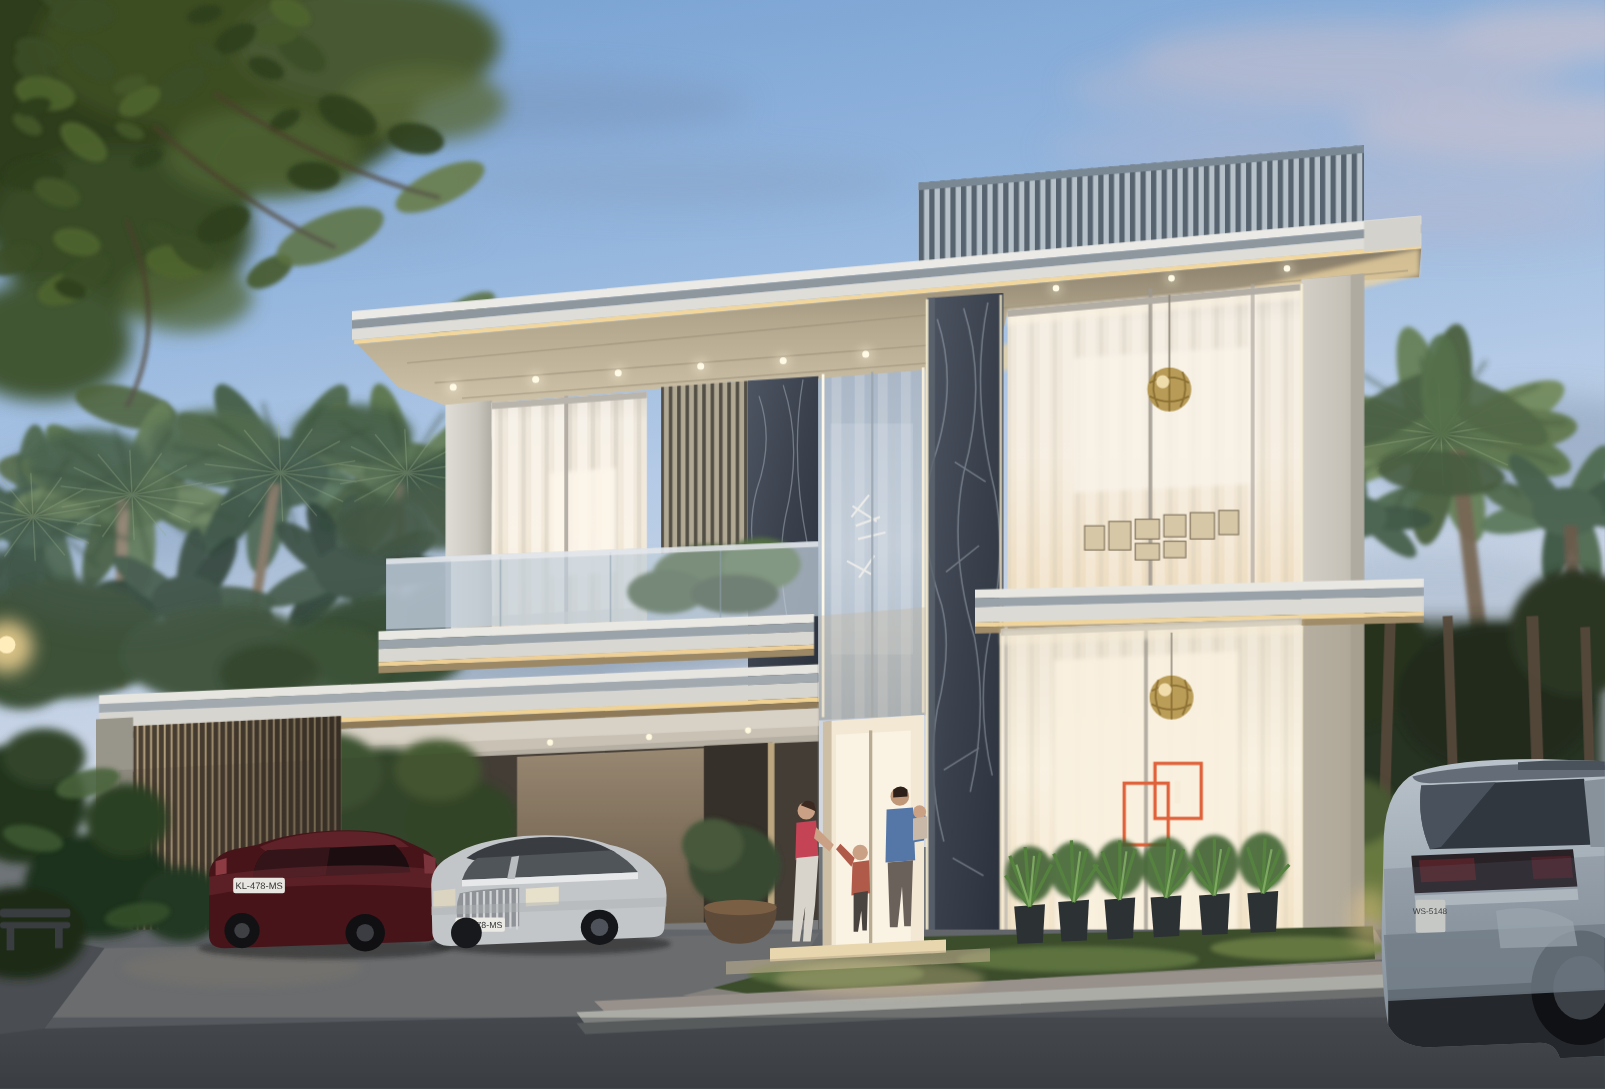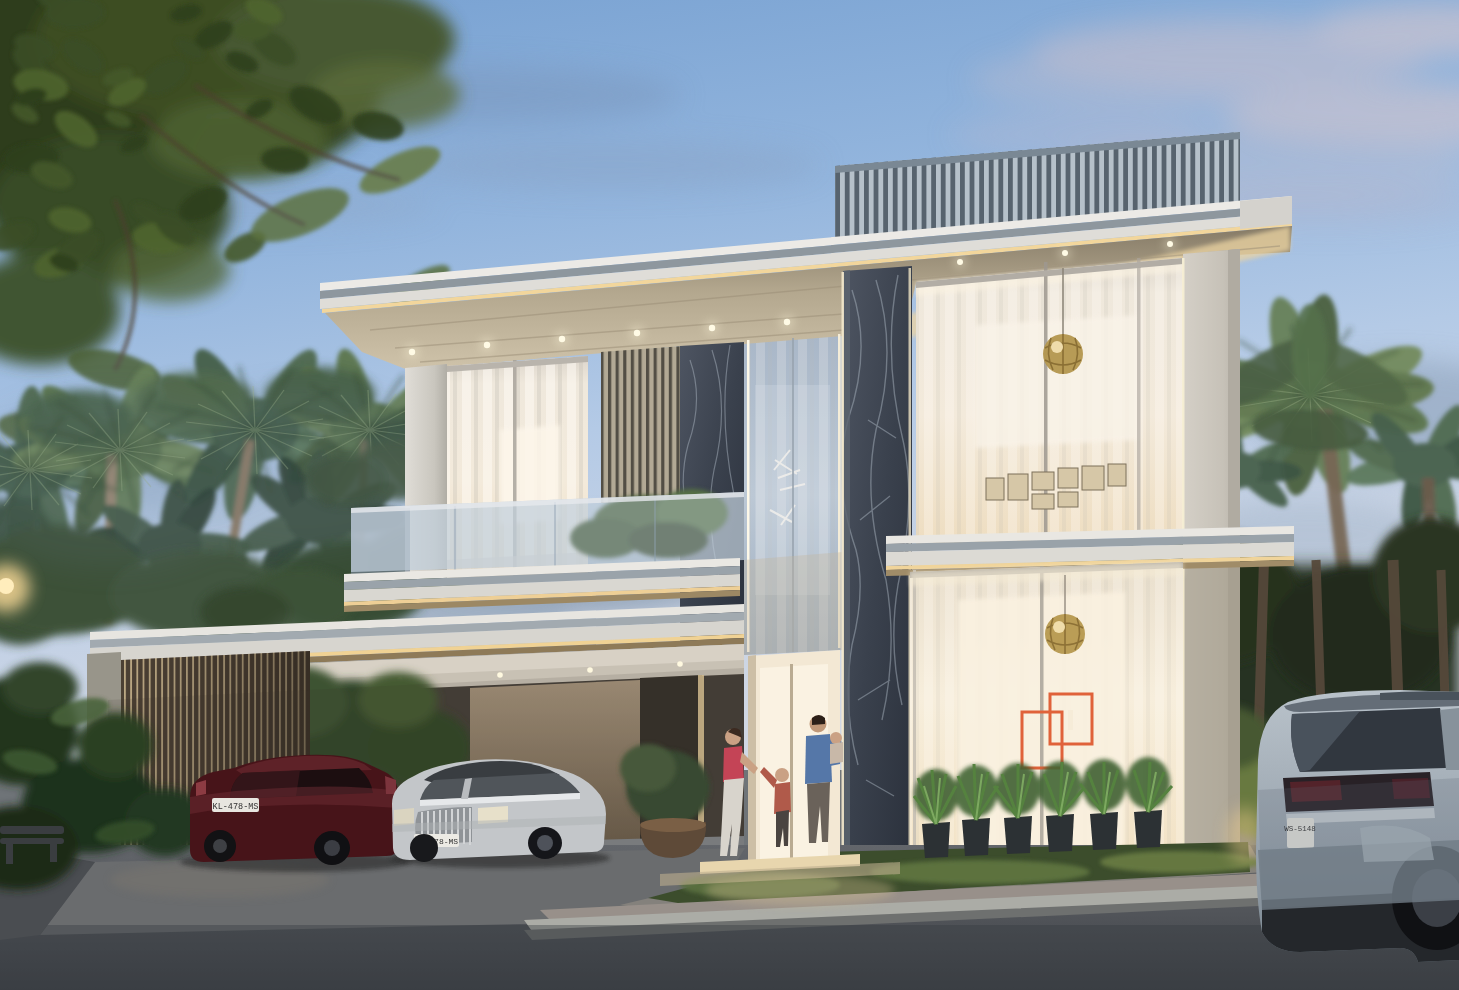--- a/index.html
+++ b/index.html
@@ -1,16 +1,16 @@
 <!DOCTYPE html>
 <html><head>
 <meta charset="utf-8">
 <style>
 html,body{margin:0;padding:0;background:#6f7478;}
-#scene{width:1459px;height:990px;overflow:hidden;position:relative;font-family:Liberation Mono, monospace;}
+#scene{width:1459px;height:990px;overflow:hidden;position:relative;font-family:Liberation Sans, sans-serif;}
 </style>
 </head>
 <body>
 <div id="scene">
 <svg width="1459" height="990" viewBox="0 0 1459 990">
 <defs>
 <linearGradient id="skyg" x1="0" y1="0" x2="0.25" y2="1">
  <stop offset="0" stop-color="#76a0d1"></stop>
  <stop offset="0.35" stop-color="#93b5dd"></stop>
  <stop offset="0.62" stop-color="#b4cae6"></stop>

